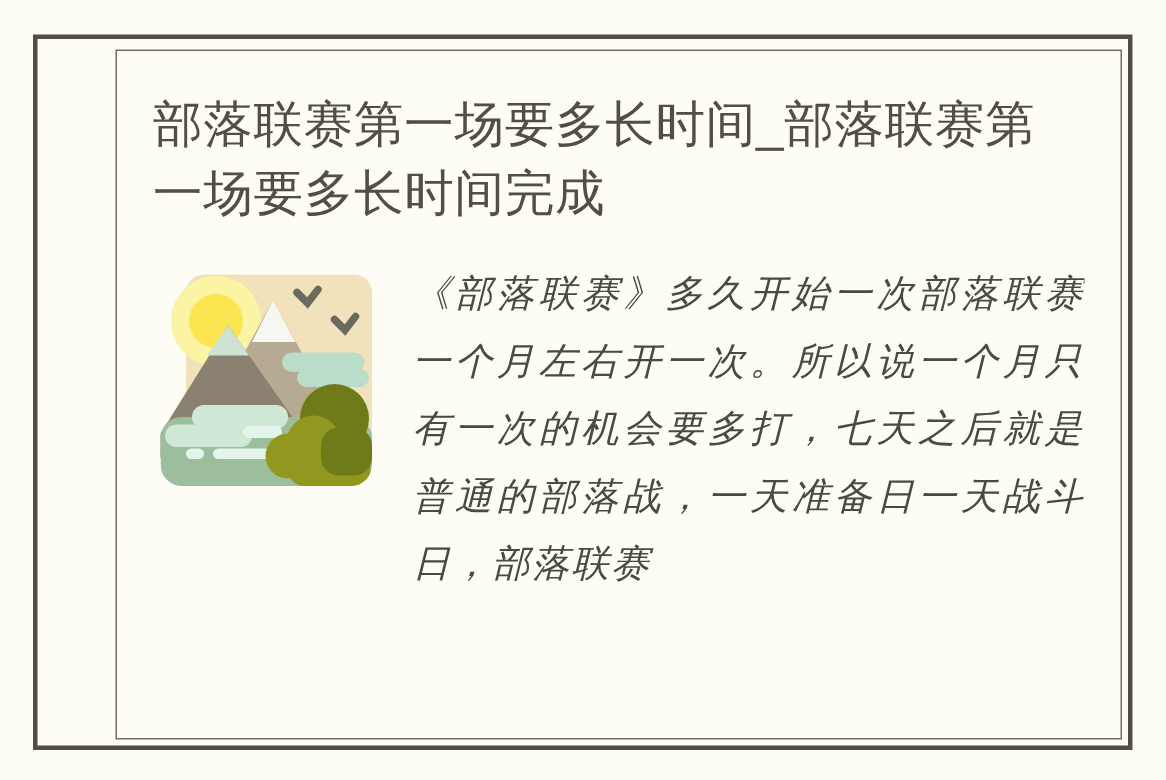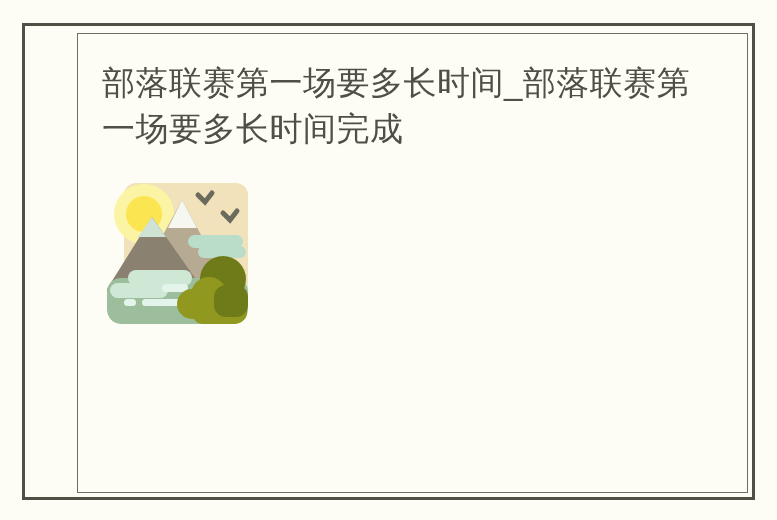--- a/index.html
+++ b/index.html
@@ -144,18 +144,19 @@
               <rect x="112" y="112" width="34" height="32" rx="12" fill="#6f7a18"></rect>
             </g>
 
             <g fill="none" stroke="#6a6a5d" stroke-width="5" stroke-linecap="round">
               <path d="M96 22 L103 29 L110 20"></path>
               <path d="M121 40 L128 47 L135 38"></path>
             </g>
           </svg>
         </div>
 
+        <p class="excerpt">《部落联赛》多久开始一次部落联赛一个月左右开一次。所以说一个月只有一次的机会要多打，七天之后就是普通的部落战，一天准备日一天战斗日，部落联赛</p>
 
       </div>
     </div>
 
   </div>
 </div>
 
 </body></html>

